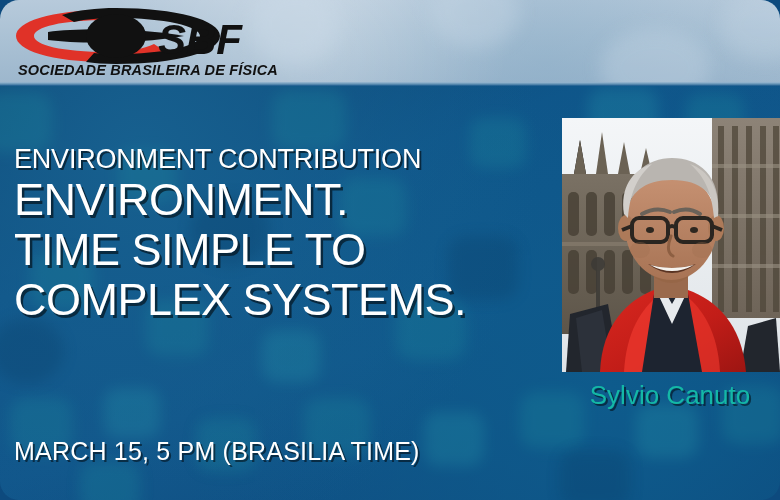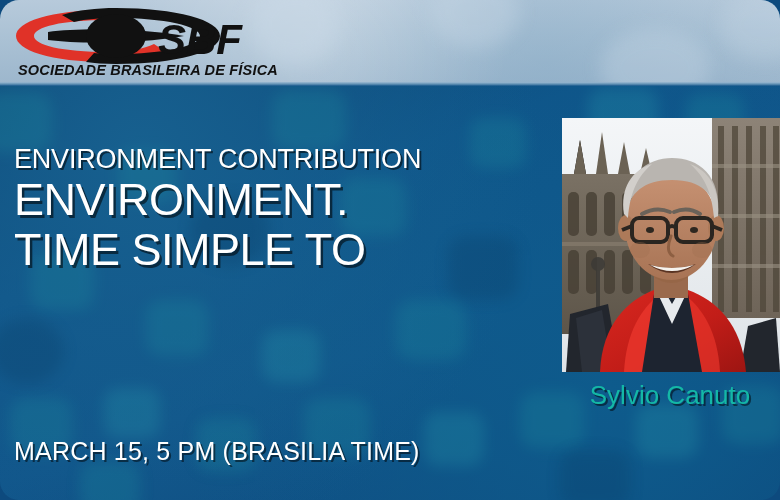--- a/index.html
+++ b/index.html
@@ -130,20 +130,21 @@
       <div class="logo-sub">SOCIEDADE BRASILEIRA DE FÍSICA</div>
     </div>
 
   </div>
   <div class="hdr-rule"></div>
 
   <div class="title">
     <div class="t-sm">ENVIRONMENT CONTRIBUTION</div>
     <div class="t-lg">ENVIRONMENT.</div>
     <div class="t-lg">TIME SIMPLE TO</div>
+    <div class="t-lg">COMPLEX SYSTEMS.</div>
   </div>
 
   <div class="date">MARCH 15, 5 PM (BRASILIA TIME)</div>
 
   <div class="photo">
     <svg width="218" height="254" viewBox="0 0 218 254" xmlns="http://www.w3.org/2000/svg">
       <defs>
         <linearGradient id="sky" x1="0" y1="0" x2="0" y2="1">
           <stop offset="0%" stop-color="#f4f6f8"></stop>
             <stop offset="100%" stop-color="#dfe4e8"></stop>

